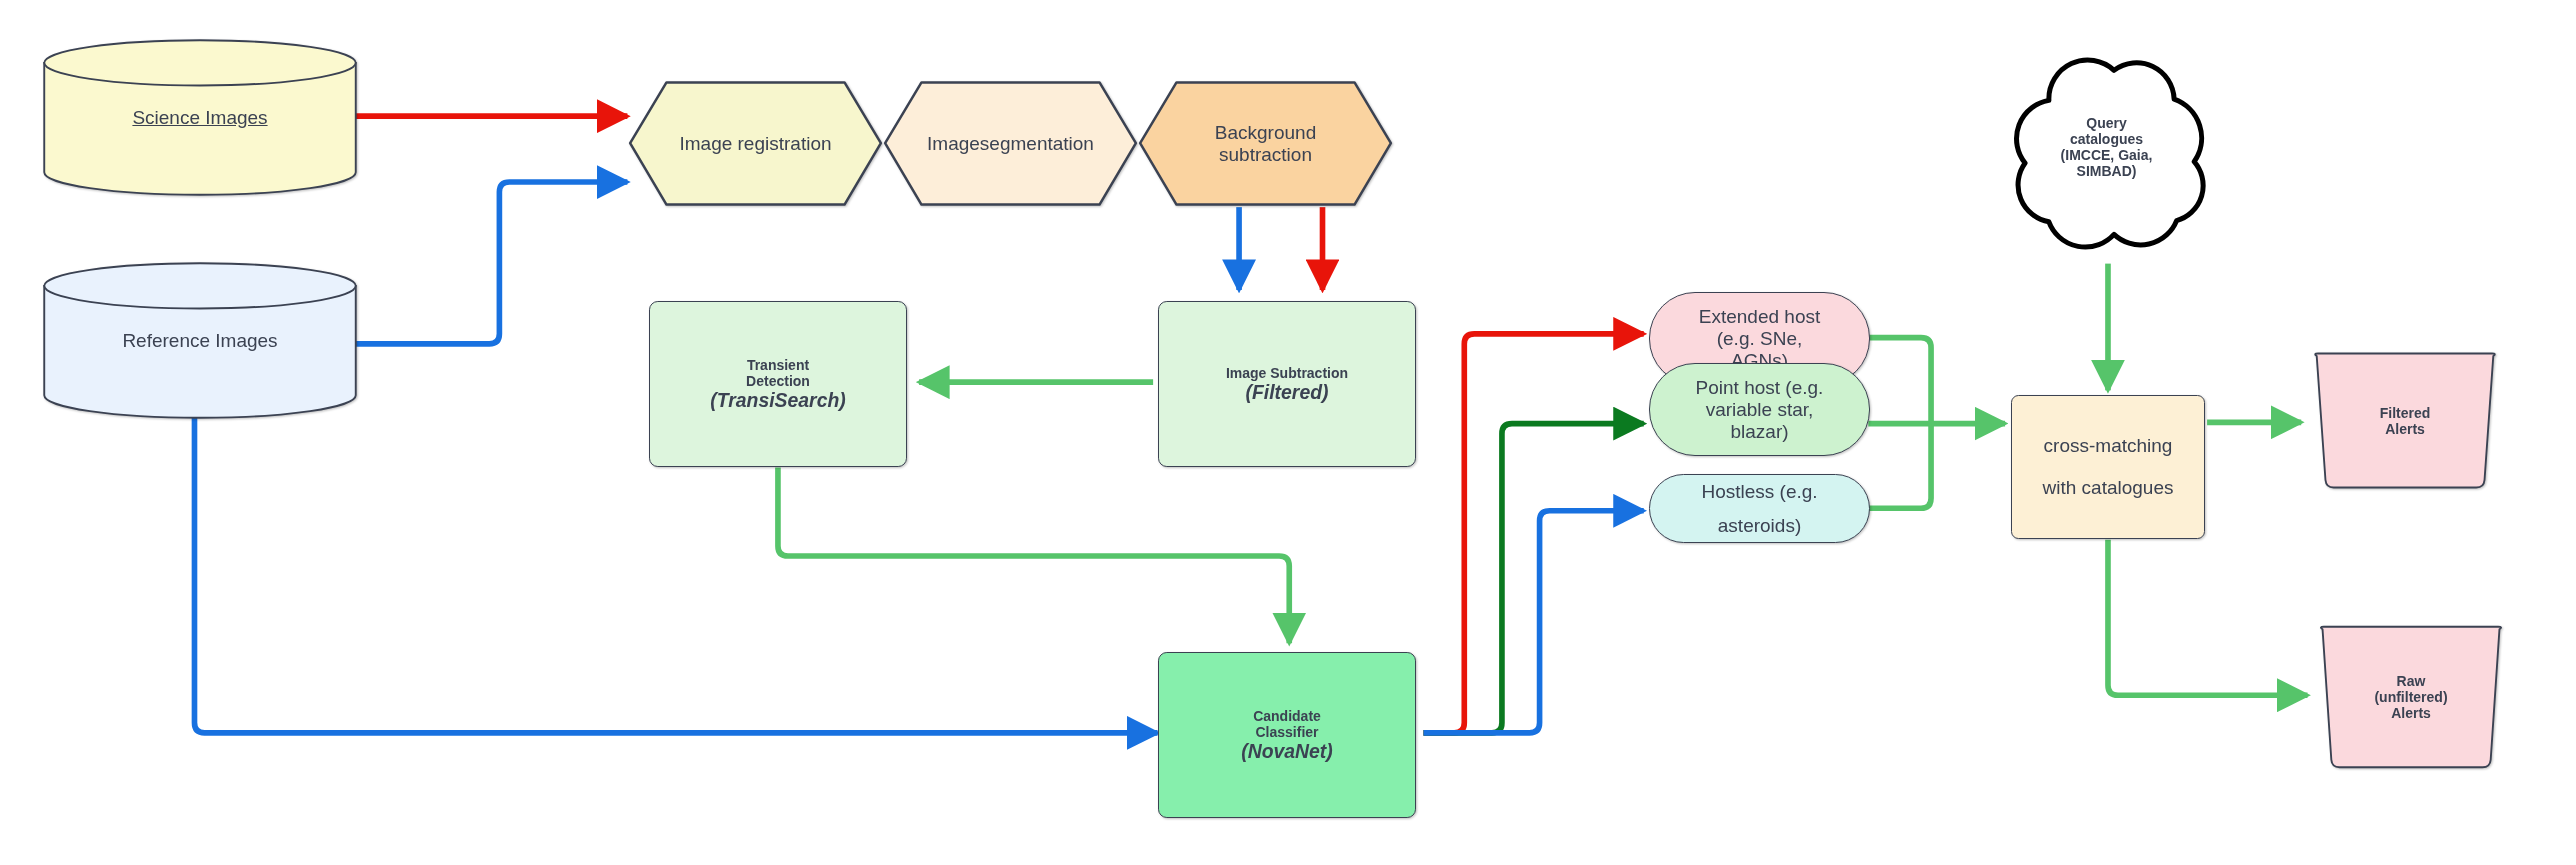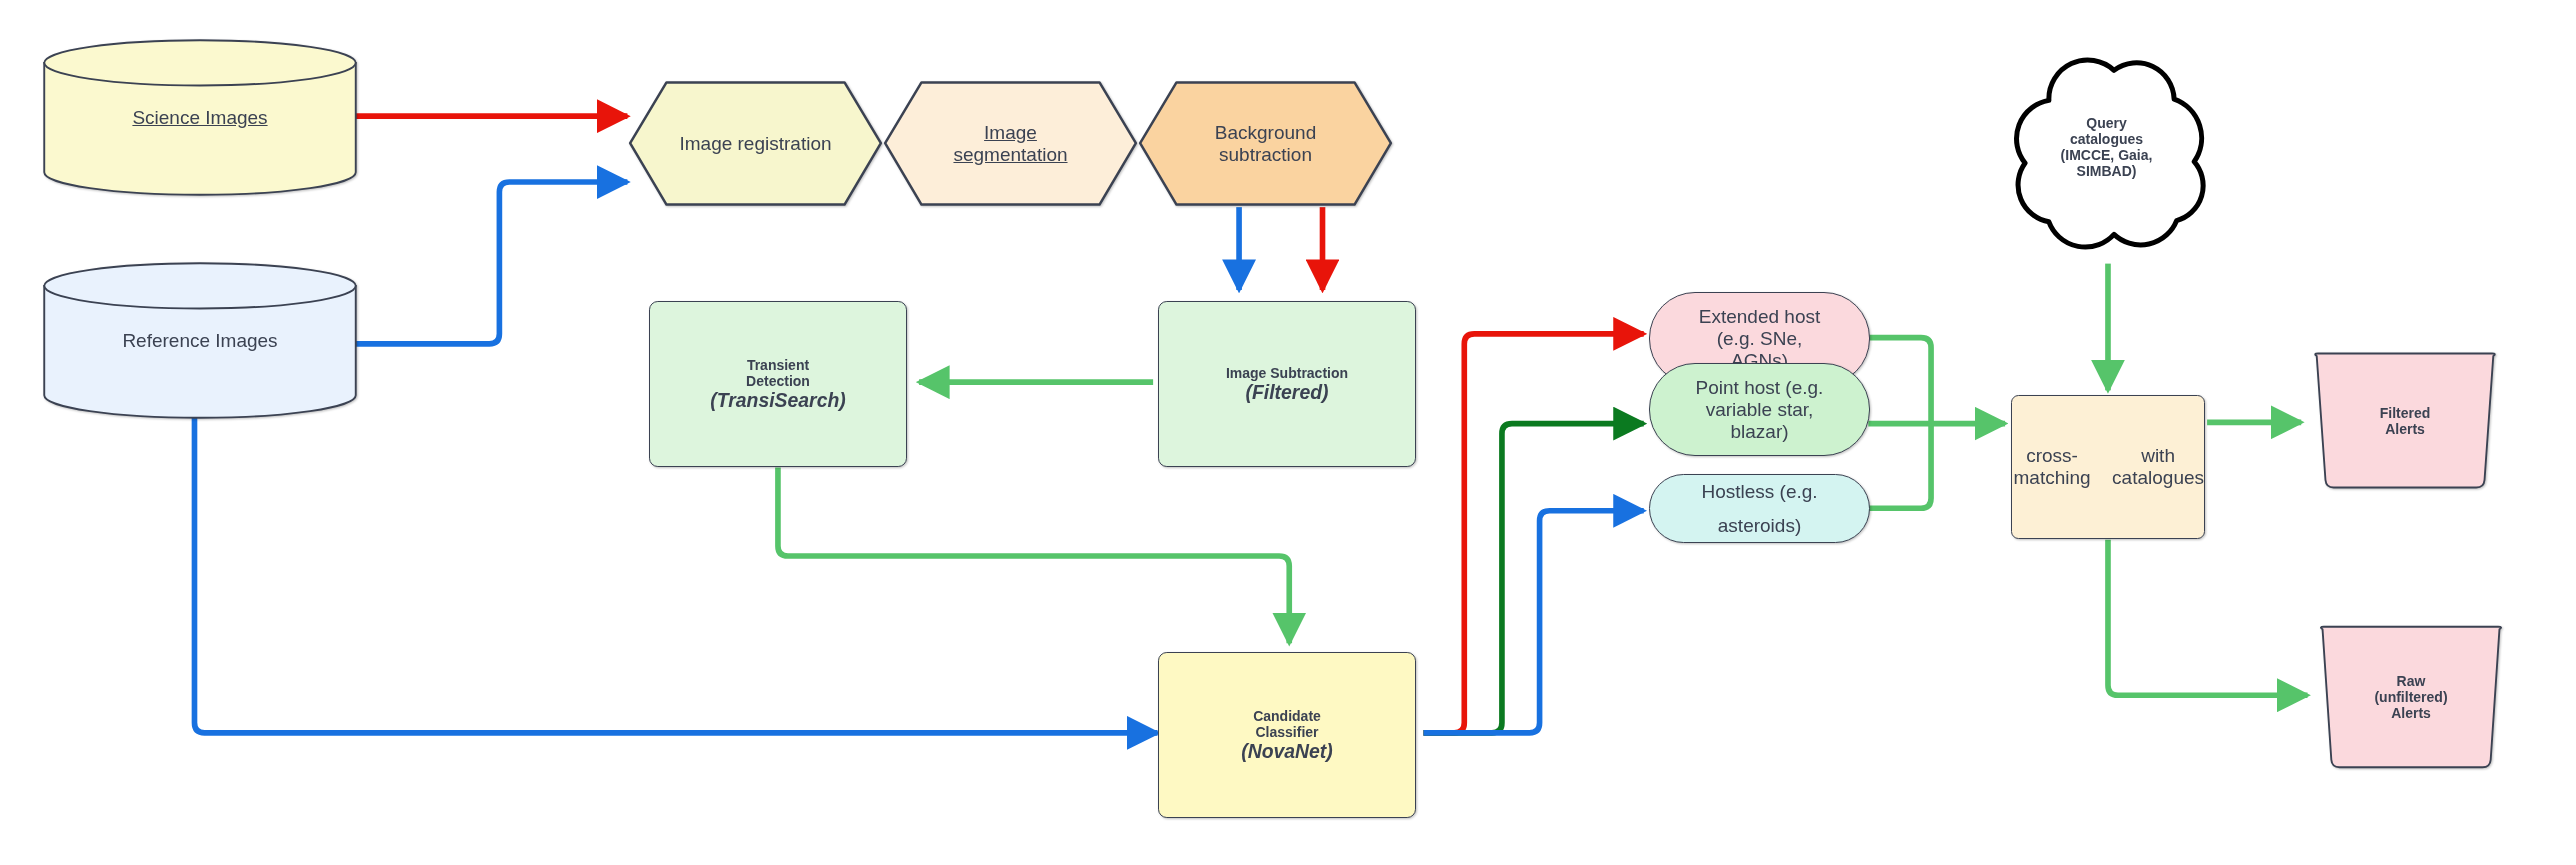--- a/index.html
+++ b/index.html
@@ -93,21 +93,21 @@
       <path d="M63,5 L347,5 L405,102 L347,200 L63,200 L5,102 Z" fill="#f7f6cd" stroke="#3b4252" stroke-width="4" stroke-linejoin="round"></path>
     </svg>
   </div>
   <div class="ontop t-norm" style="left:627px;top:79px;width:257px;height:129px;">Image registration</div>
 
   <div class="svgwrap shadowed" style="left:882px;top:79px;">
     <svg width="257" height="129" viewBox="0 0 410 205">
       <path d="M63,5 L347,5 L405,102 L347,200 L63,200 L5,102 Z" fill="#fdeed9" stroke="#3b4252" stroke-width="4" stroke-linejoin="round"></path>
     </svg>
   </div>
-  <div class="ontop" style="left:882px;top:79px;width:257px;height:129px;flex-direction:column;text-decoration:underline;">
+  <div class="ontop" style="left:882px;top:79px;width:257px;height:129px;flex-direction:row;">
     <span class="t-norm">Image</span>
     <span class="t-norm">segmentation</span>
   </div>
 
   <div class="svgwrap shadowed" style="left:1137px;top:79px;">
     <svg width="257" height="129" viewBox="0 0 410 205">
       <path d="M63,5 L347,5 L405,102 L347,200 L63,200 L5,102 Z" fill="#fad3a0" stroke="#3b4252" stroke-width="4" stroke-linejoin="round"></path>
     </svg>
   </div>
   <div class="ontop" style="left:1137px;top:79px;width:257px;height:129px;flex-direction:column;">
@@ -119,21 +119,21 @@
     <span class="t-bold">Transient</span>
     <span class="t-bold">Detection</span>
     <span class="t-ital">(TransiSearch)</span>
   </div>
 
   <div class="node shadowed" style="left:1158px;top:301px;width:258px;height:166px;background:#ddf5dd;border:1.9px solid #3b4252;border-radius:8.8px;flex-direction:column;">
     <span class="t-bold">Image Subtraction</span>
     <span class="t-ital">(Filtered)</span>
   </div>
 
-  <div class="node shadowed" style="left:1158px;top:652px;width:258px;height:166px;background:#fef9c3;border:1.9px solid #3b4252;border-radius:8.8px;flex-direction:column;">
+  <div class="node shadowed" style="left:1158px;top:652px;width:258px;height:166px;background:#86efac;border:1.9px solid #3b4252;border-radius:8.8px;flex-direction:column;">
     <span class="t-bold">Candidate</span>
     <span class="t-bold">Classifier</span>
     <span class="t-ital">(NovaNet)</span>
   </div>
 
   <div class="node shadowed" style="left:1649px;top:292px;width:221px;height:93px;background:#fbd9dd;border:1.9px solid #3b4252;border-radius:46px;flex-direction:column;">
     <span class="t-norm">Extended host</span>
     <span class="t-norm">(e.g. SNe,</span>
     <span class="t-norm">AGNs)</span>
   </div>
@@ -162,21 +162,21 @@
                A 62,62 0 0 1 118,118 Z" fill="#ffffff" stroke="#000000" stroke-width="8" stroke-linejoin="round"></path>
     </svg>
   </div>
   <div class="ontop" style="left:1975px;top:26px;width:263px;height:242px;flex-direction:column;">
     <span class="t-bold">Query</span>
     <span class="t-bold">catalogues</span>
     <span class="t-bold">(IMCCE, Gaia,</span>
     <span class="t-bold">SIMBAD)</span>
   </div>
 
-  <div class="node shadowed" style="left:2011px;top:395px;width:194px;height:144px;background:#fdf0d5;border:1.9px solid #3b4252;border-radius:7.5px;flex-direction:row;gap:20px;">
+  <div class="node shadowed" style="left:2011px;top:395px;width:194px;height:144px;background:#fdf0d5;border:1.9px solid #3b4252;border-radius:7.5px;flex-direction:column;gap:20px;">
     <span class="t-norm">cross-matching</span>
     <span class="t-norm">with catalogues</span>
   </div>
 
   <div class="svgwrap shadowed" style="left:2304px;top:351px;">
     <svg width="202" height="139" viewBox="0 0 322 222">
       <path d="M20,8 Q14,4 22,4 L300,4 Q308,4 302,8 L288,206 Q287,218 275,218 L47,218 Q35,218 34,206 Z" fill="#fbd9dd" stroke="#3b4252" stroke-width="3" stroke-linejoin="round"></path>
     </svg>
   </div>
   <div class="ontop" style="left:2304px;top:351px;width:202px;height:139px;flex-direction:column;">

